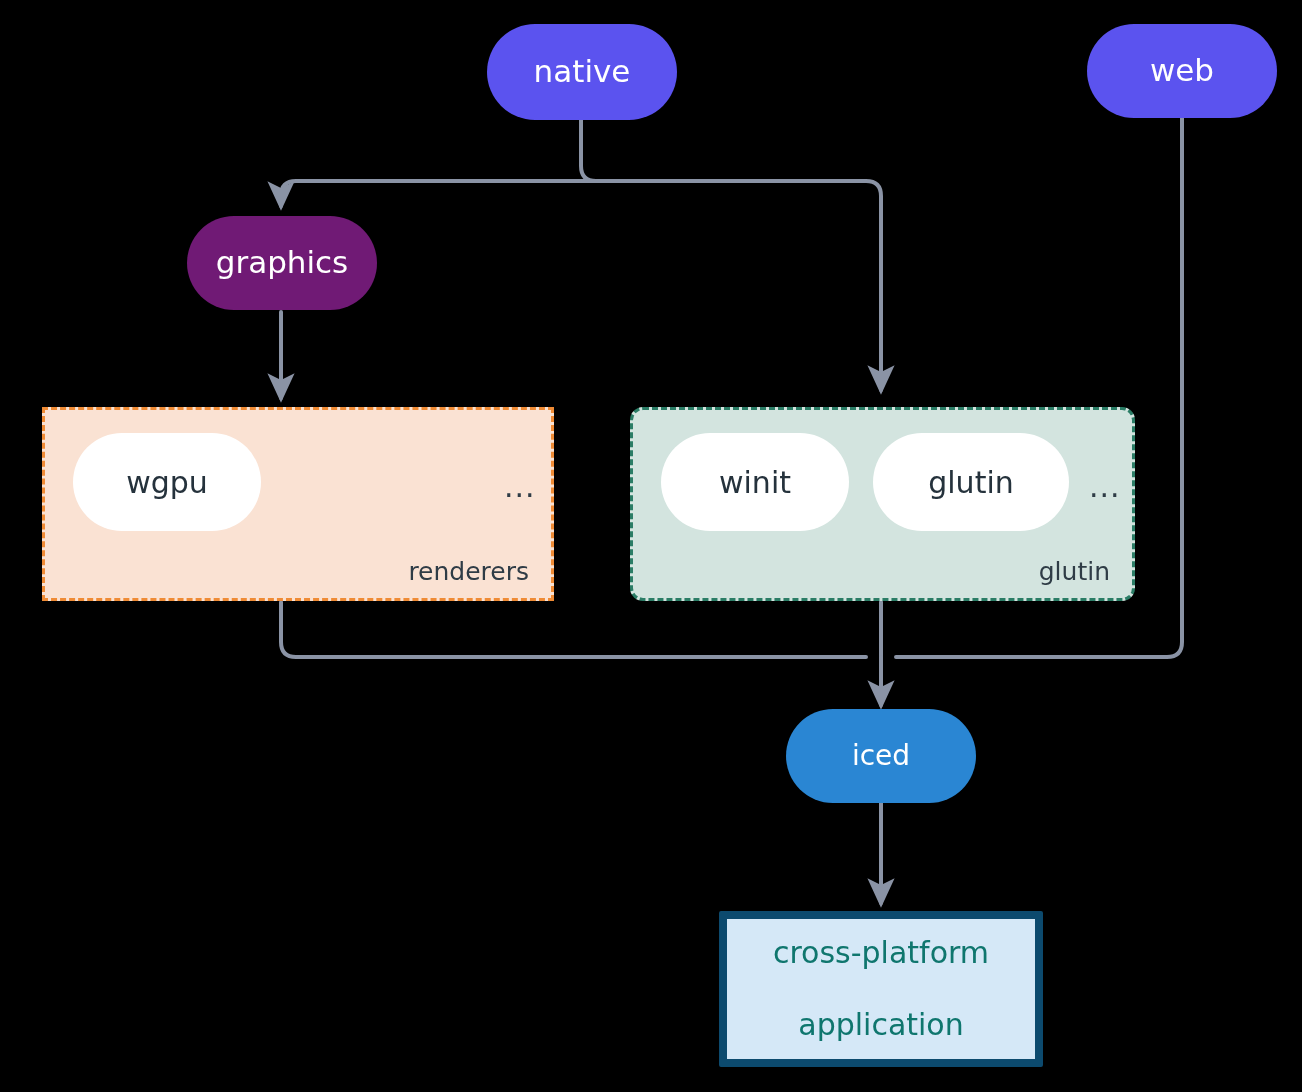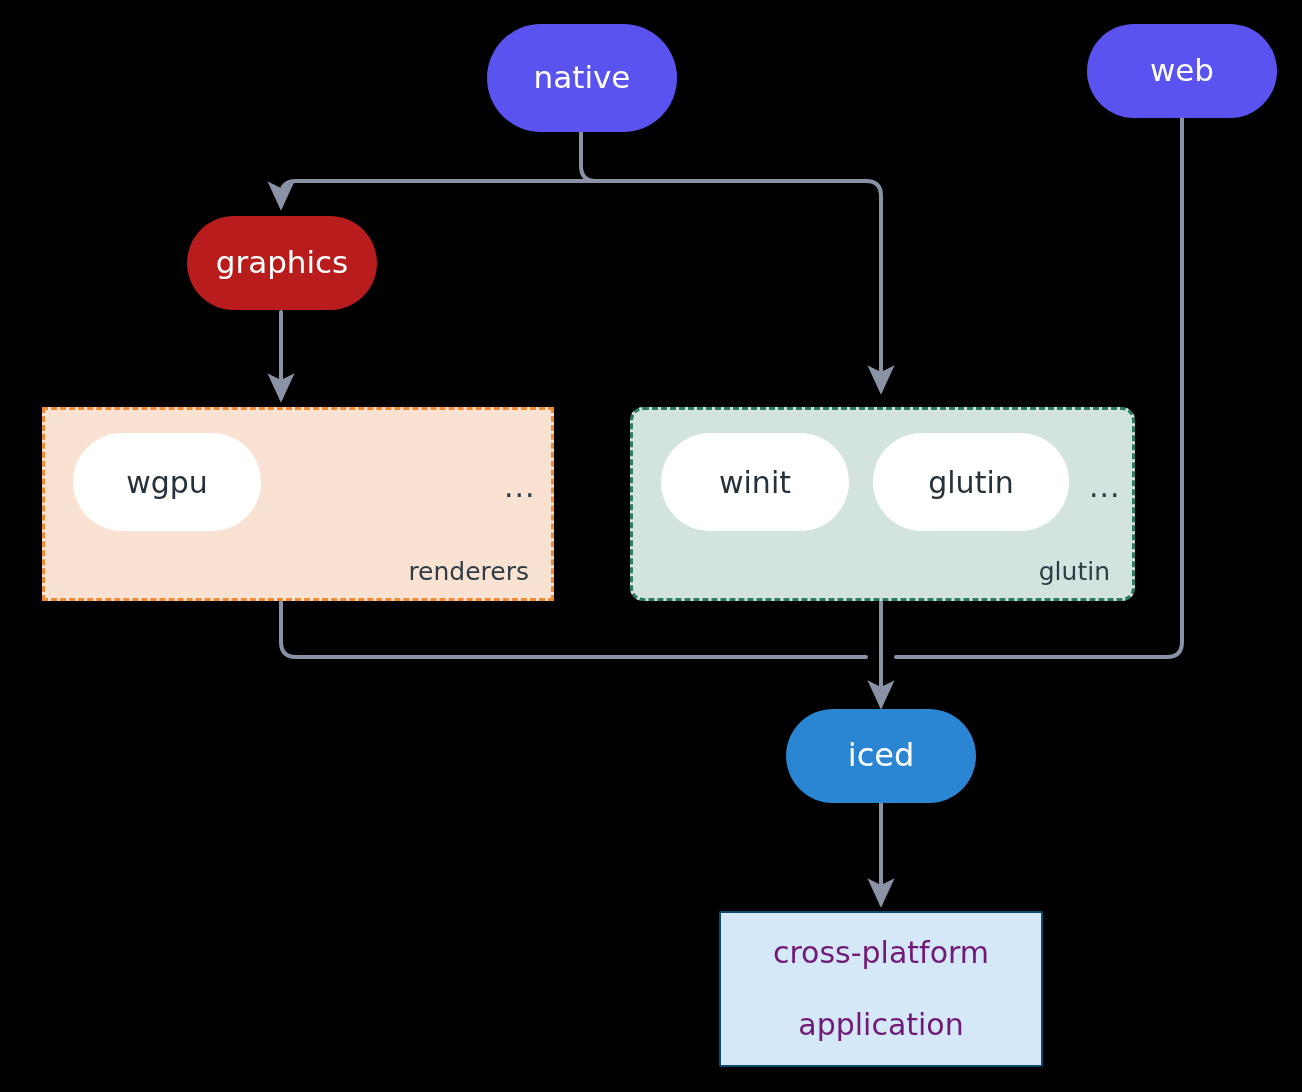--- a/index.html
+++ b/index.html
@@ -43,35 +43,35 @@
   .pill {
     border-radius: 999px;
   }
   .node-native,
   .node-web {
     background: #5b53ef;
     color: #ffffff;
     font-size: 31px;
   }
   .node-graphics {
-    background: #b91c1c;
+    background: #701a75;
     color: #ffffff;
     font-size: 31px;
   }
   .node-iced {
     background: #2a86d3;
     color: #ffffff;
-    font-size: 32px;
+    font-size: 28px;
   }
 
   
   .node-app {
     background: #d5e8f7;
-    border: 2px solid #0c4a6e;
-    color: #701a75;
+    border: 8px solid #0c4a6e;
+    color: #0f766e;
     font-size: 30px;
     border-radius: 2px;
     padding: 8px 14px;
   }
   .node-app .line2 { display: block; margin-top: 35px; }
 
   
   .cluster {
     position: absolute;
     box-sizing: border-box;
@@ -142,21 +142,21 @@
       <path d="M 881 602 L 881 657"></path>
 
       <path d="M 1182 115 L 1182 642 Q 1182 657 1167 657 L 896 657"></path>
 
       <path marker-end="url(#arrow)" d="M 881 657 L 881 705"></path>
 
       <path marker-end="url(#arrow)" d="M 881 800 L 881 903"></path>
     </g>
   </svg>
 
-  <div class="node pill node-native" style="left:487px; top:24px; width:190px; height:108px;">
+  <div class="node pill node-native" style="left:487px; top:24px; width:190px; height:96px;">
     <span>native</span>
   </div>
 
   <div class="node pill node-web" style="left:1087px; top:24px; width:190px; height:94px;">
     <span>web</span>
   </div>
 
   <div class="node pill node-graphics" style="left:187px; top:216px; width:190px; height:94px;">
     <span>graphics</span>
   </div>

